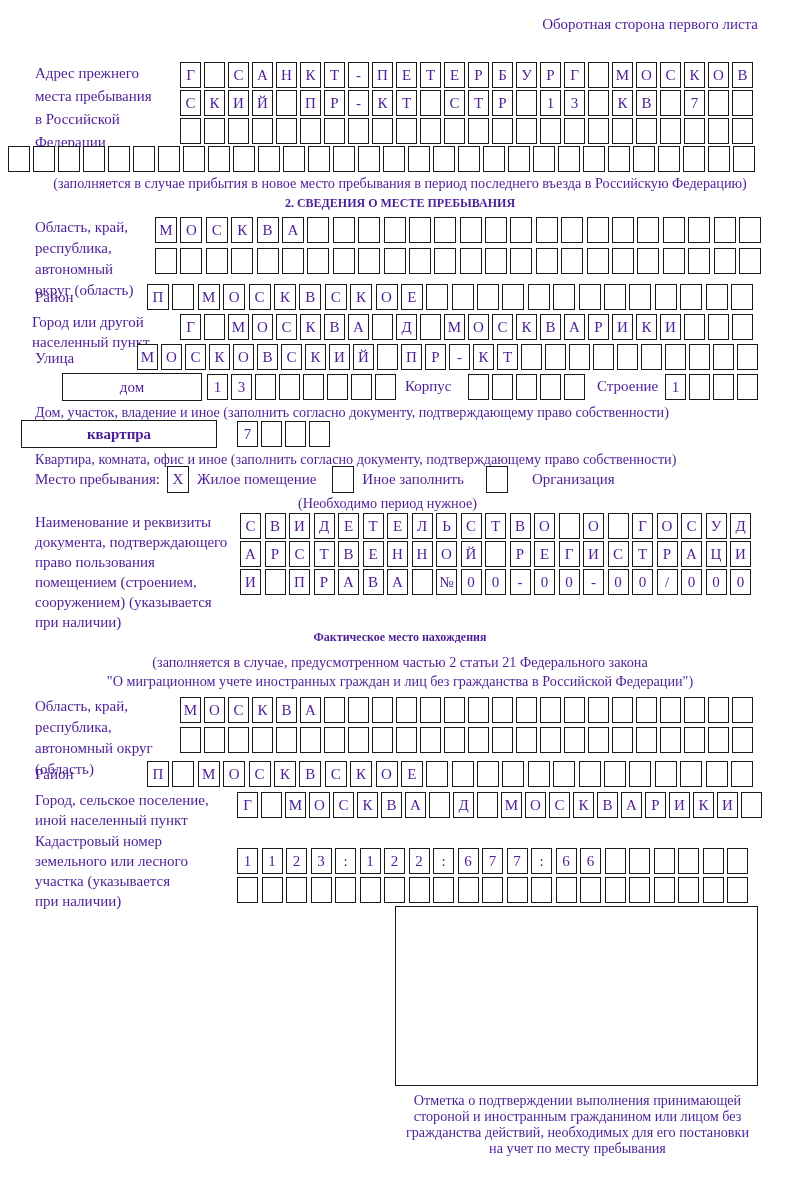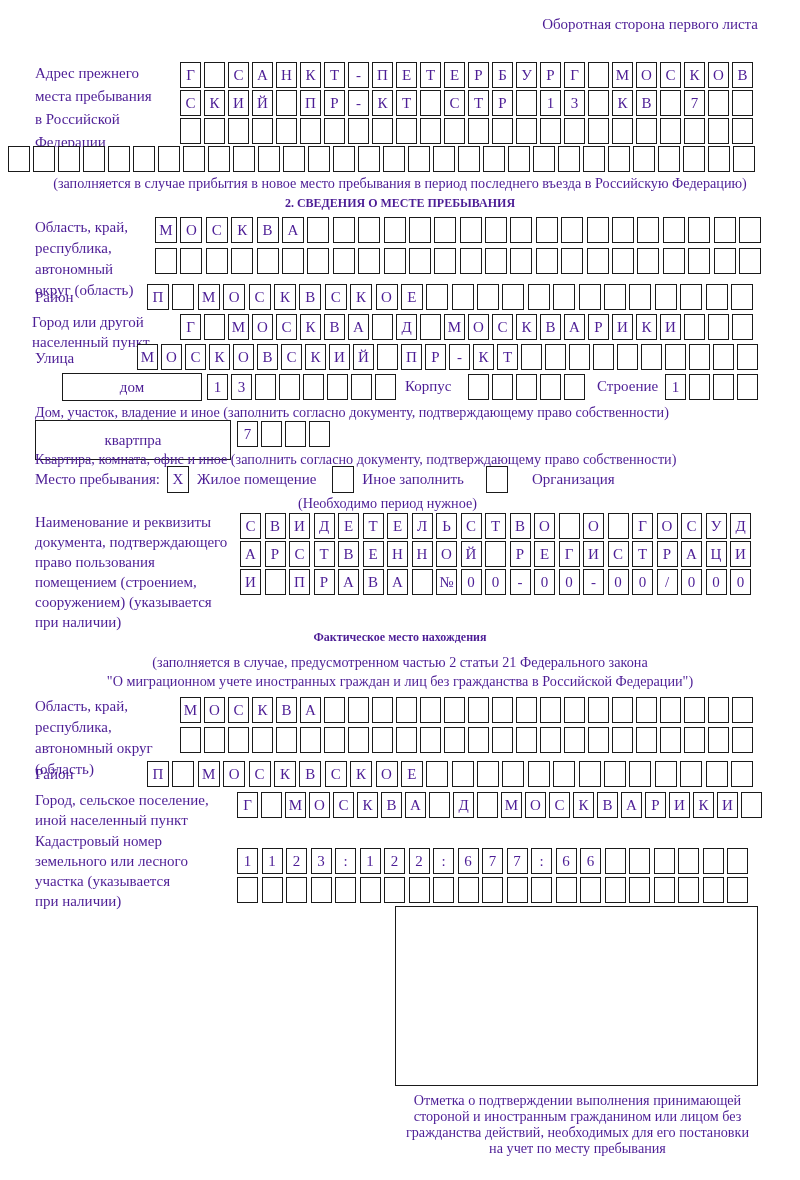--- a/index.html
+++ b/index.html
@@ -314,21 +314,21 @@
     </div>
   <div class="abs inline-lbl" style="top:378px;left:597px;">Строение</div>
   <div class="cells" style="top:374px;left:665px;">
       <span class="cell">1</span>
       <span class="cell"></span>
       <span class="cell"></span>
       <span class="cell"></span>
     </div>
   <div class="abs note" style="top:404px;left:35px;">Дом, участок, владение и иное (заполнить согласно документу, подтверждающему право собственности)</div>
 
-  <div class="tbox" style="top:420px;left:35px;width:196px;height:40px;">квартпра</div>
+  <div class="tbox" style="top:420px;left:21px;width:196px;height:28px;font-weight:bold;">квартпра</div>
   <div class="cells" style="top:421px;left:237px;">
       <span class="cell">7</span>
       <span class="cell"></span>
       <span class="cell"></span>
       <span class="cell"></span>
     </div>
   <div class="abs note" style="top:451px;left:35px;">Квартира, комната, офис и иное (заполнить согласно документу, подтверждающему право собственности)</div>
 
   <div class="place-row" style="top:466px;left:35px;">
     <span class="inline-lbl">Место пребывания:</span>

